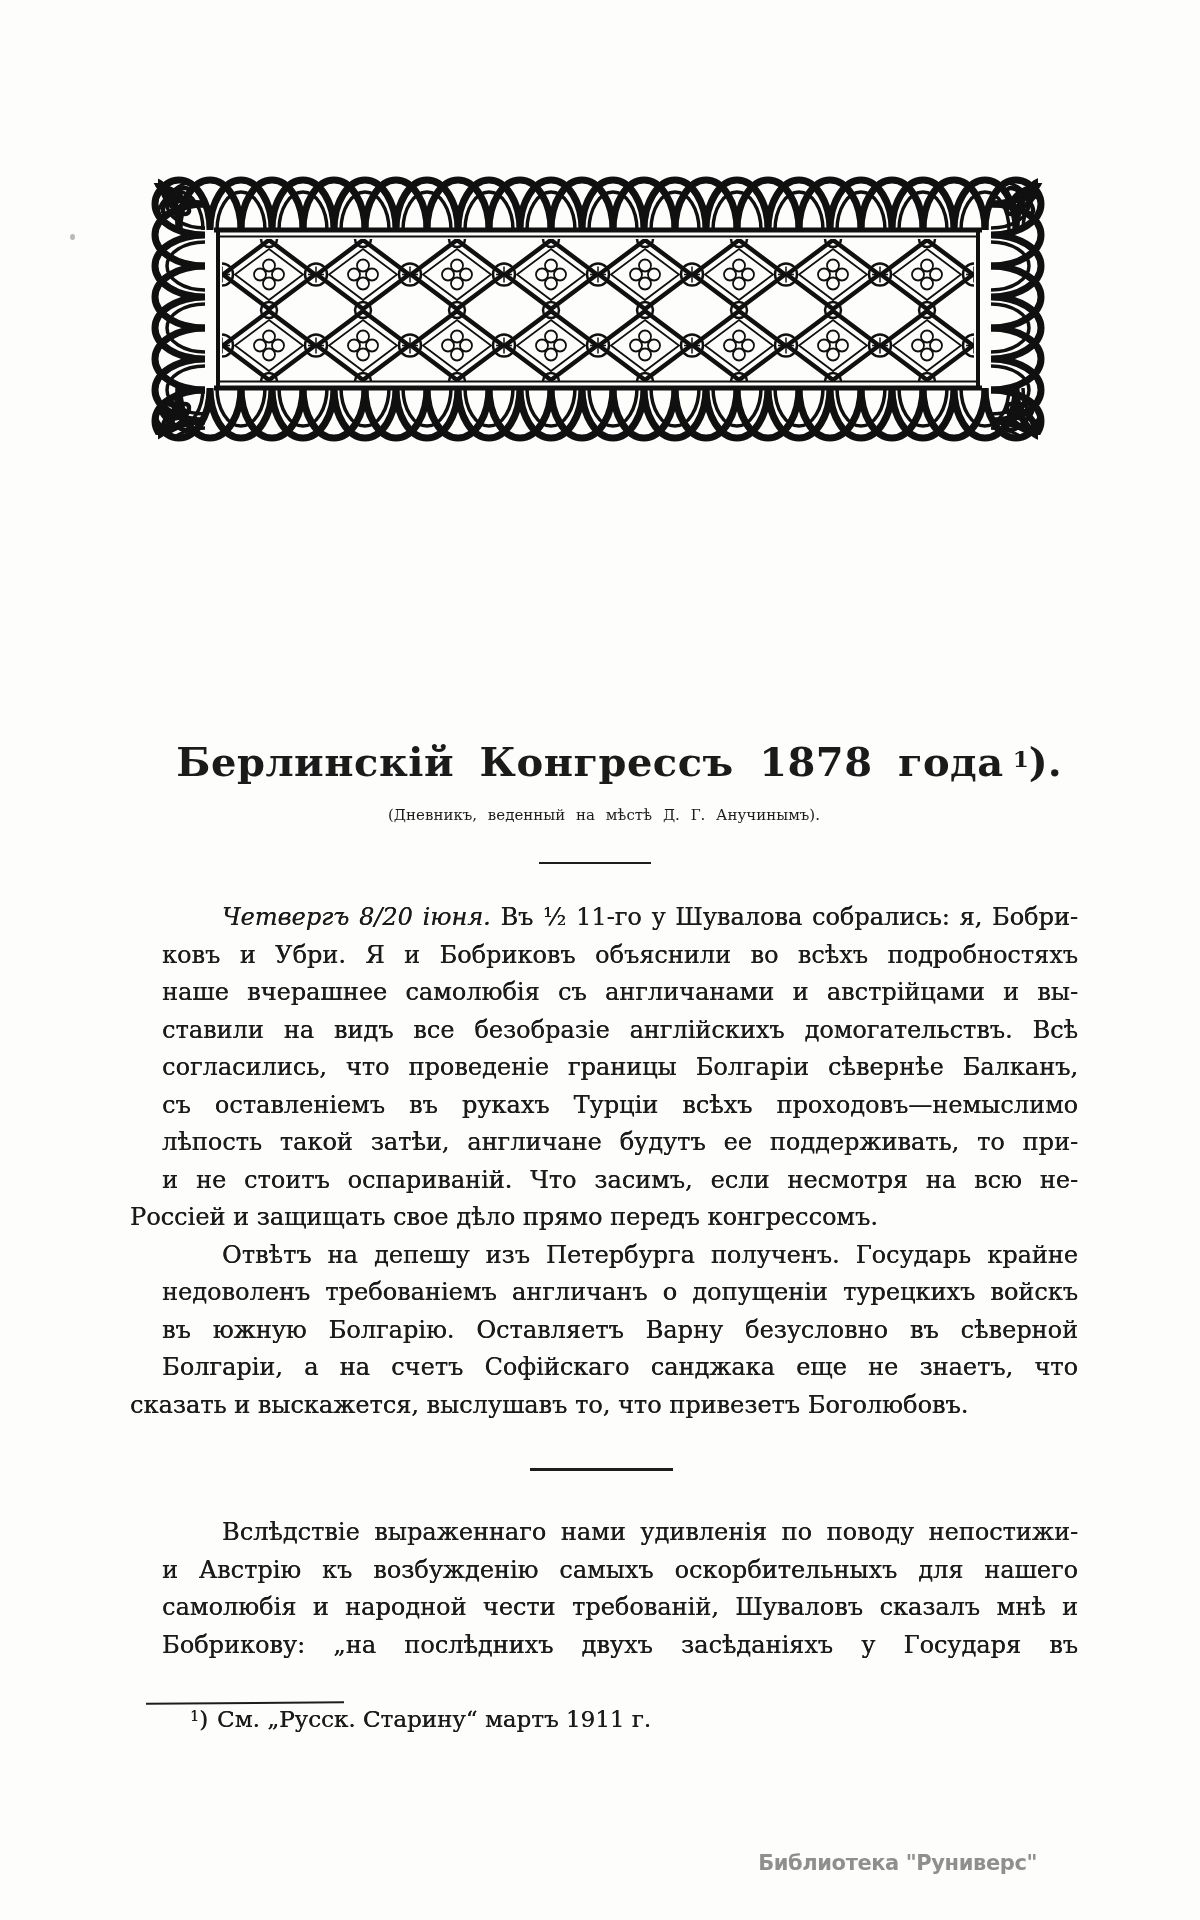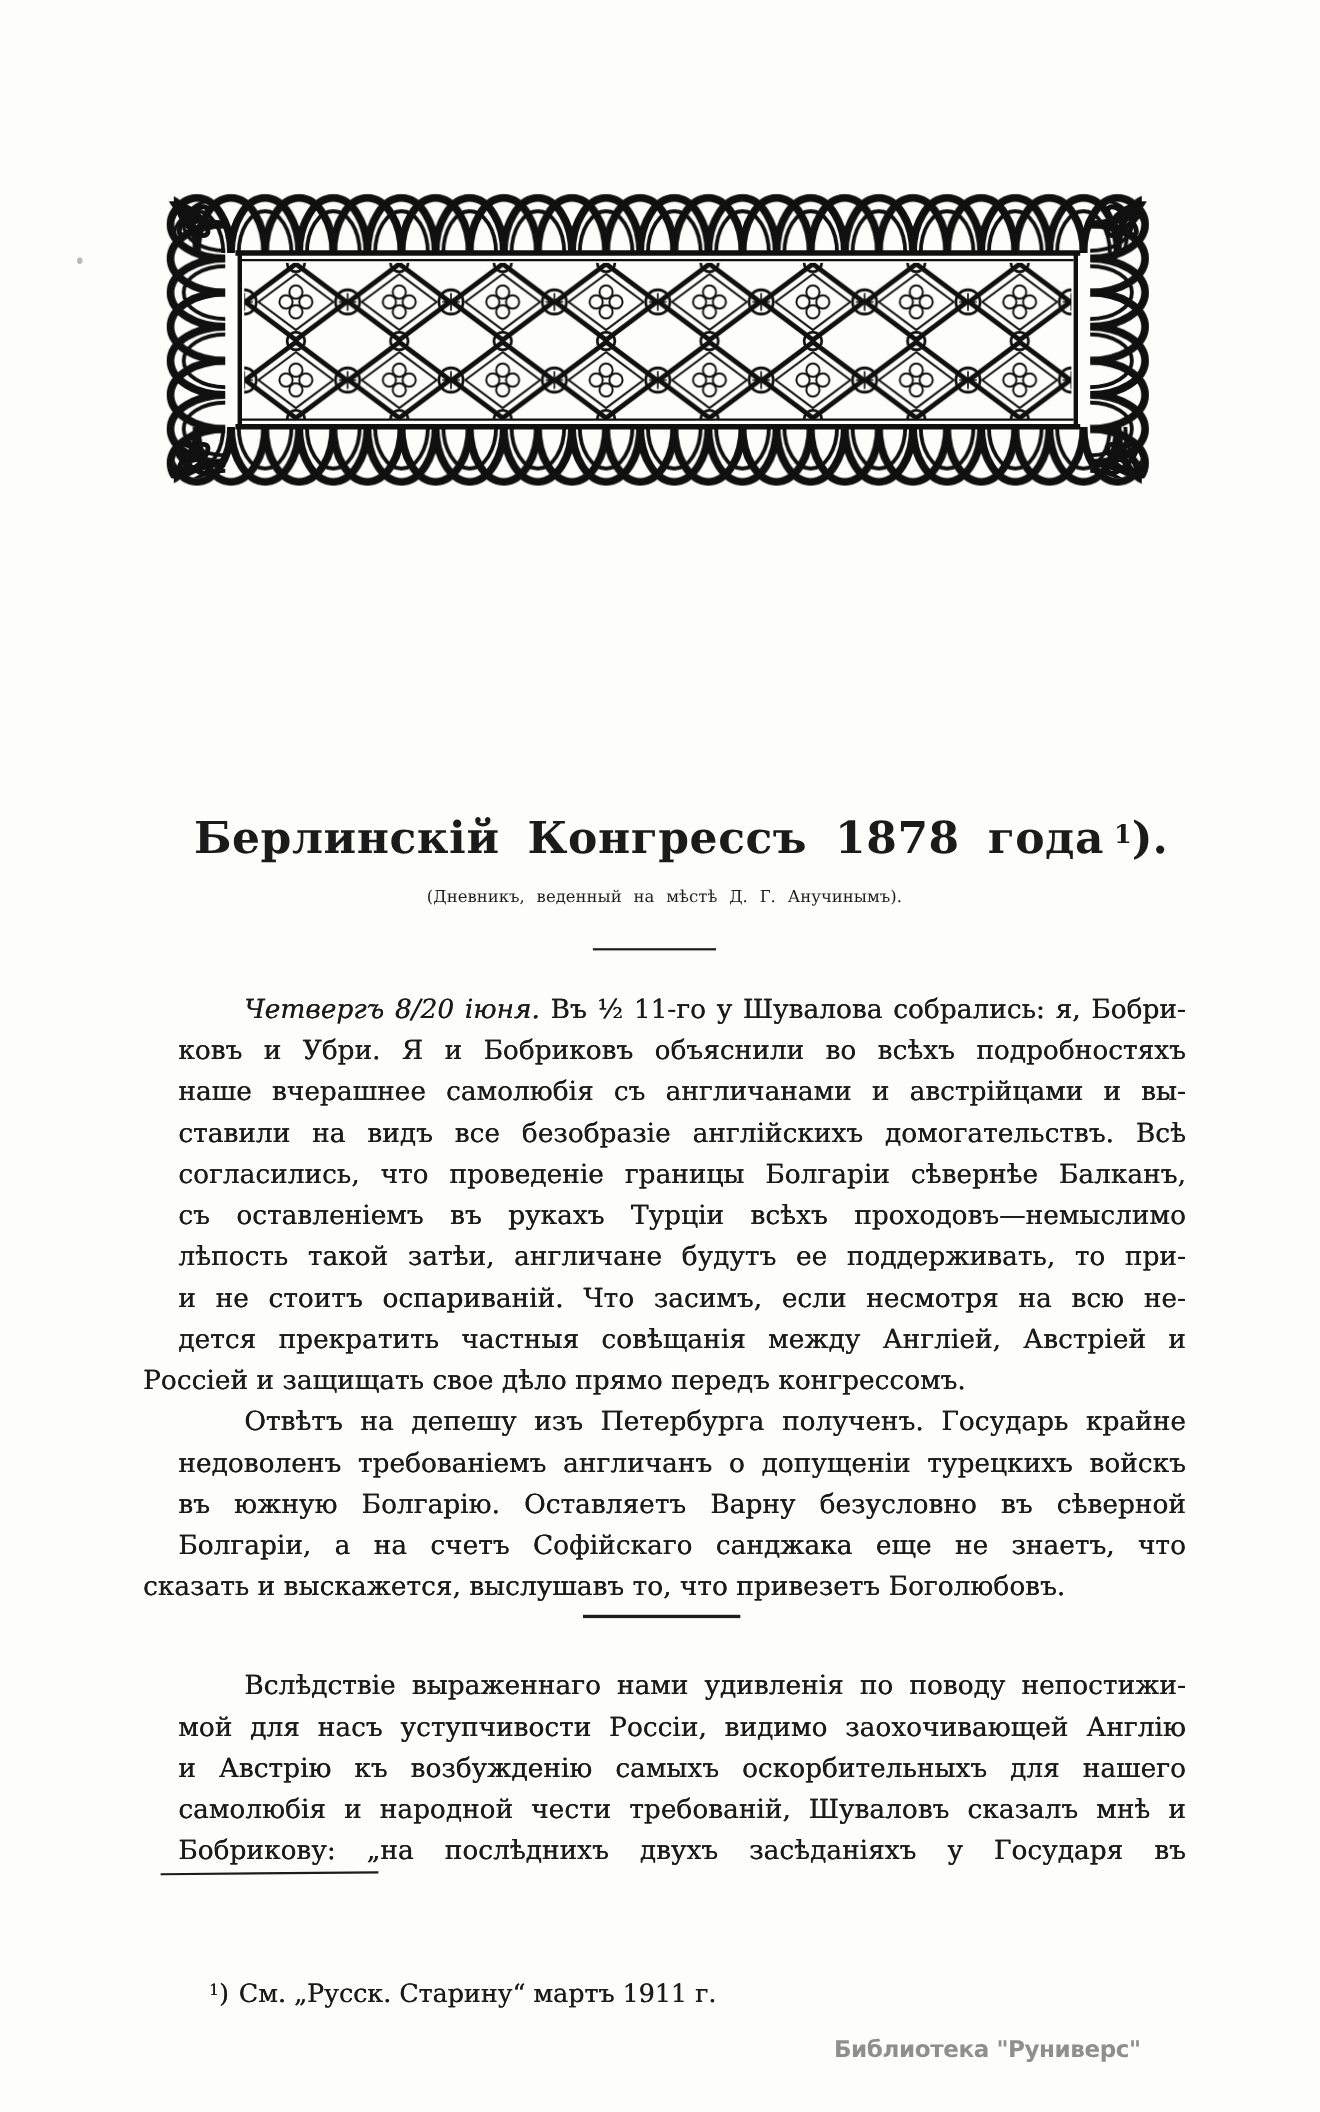--- a/index.html
+++ b/index.html
@@ -44,21 +44,21 @@
   .bline{
     height:37.5px;line-height:37.5px;
     white-space:nowrap;
     text-shadow:.3px 0 0 currentColor;
   }
   .bline.j{white-space:normal;text-align:justify;text-align-last:justify;margin-left:32px;}
   .bline.ind{text-indent:60px;}
   .bline i{font-style:italic;}
 
   .footnote{
-    position:absolute;left:130px;top:1800px;width:948px;
+    position:absolute;left:130px;top:1706px;width:948px;
     font-size:23px;text-indent:60px;
     text-shadow:.3px 0 0 currentColor;
   }
   .footnote sup{font-size:62%;vertical-align:40%;}
   .footnote .paren{margin-right:9px;}
 
   .watermark{
     position:absolute;right:163px;top:1851px;
     font-family:"DejaVu Sans", sans-serif;
     font-weight:bold;font-size:21px;letter-spacing:-.4px;
@@ -163,34 +163,32 @@
 
   <div class="textblock tb-a">
     <div class="bline j ind"><i>Четвергъ 8/20 іюня.</i><span> Въ ½ 11-го у Шувалова собрались: я, Бобри-</span></div>
     <div class="bline j">ковъ и Убри. Я и Бобриковъ объяснили во всѣхъ подробностяхъ</div>
     <div class="bline j">наше вчерашнее самолюбія съ англичанами и австрійцами и вы-</div>
     <div class="bline j">ставили на видъ все безобразіе англійскихъ домогательствъ. Всѣ</div>
     <div class="bline j">согласились, что проведеніе границы Болгаріи сѣвернѣе Балканъ,</div>
     <div class="bline j">съ оставленіемъ въ рукахъ Турціи всѣхъ проходовъ—немыслимо</div>
     <div class="bline j">лѣпость такой затѣи, англичане будутъ ее поддерживать, то при-</div>
     <div class="bline j">и не стоитъ оспариваній. Что засимъ, если несмотря на всю не-</div>
-    <div class="bline j">дется прекратить частныя совѣщанія между Англіей, Австріей и</div>
     <div class="bline">Россіей и защищать свое дѣло прямо передъ конгрессомъ.</div>
     <div class="bline j ind">Отвѣтъ на депешу изъ Петербурга полученъ. Государь крайне</div>
     <div class="bline j">недоволенъ требованіемъ англичанъ о допущеніи турецкихъ войскъ</div>
     <div class="bline j">въ южную Болгарію. Оставляетъ Варну безусловно въ сѣверной</div>
     <div class="bline j">Болгаріи, а на счетъ Софійскаго санджака еще не знаетъ, что</div>
     <div class="bline">сказать и выскажется, выслушавъ то, что привезетъ Боголюбовъ.</div>
   </div>
 
   <div class="rule rule-2"></div>
 
   <div class="textblock tb-b">
     <div class="bline j ind">Вслѣдствіе выраженнаго нами удивленія по поводу непостижи-</div>
-    <div class="bline j">мой для насъ уступчивости Россіи, видимо заохочивающей Англію</div>
     <div class="bline j">и Австрію къ возбужденію самыхъ оскорбительныхъ для нашего</div>
     <div class="bline j">самолюбія и народной чести требованій, Шуваловъ сказалъ мнѣ и</div>
     <div class="bline j">Бобрикову: „на послѣднихъ двухъ засѣданіяхъ у Государя въ</div>
   </div>
 
   <div class="rule fn-rule"></div>
 
   <div class="footnote"><sup>1</sup><span class="paren">)</span><span>См. „Русск. Старину“ мартъ 1911 г.</span></div>
 
   <div class="watermark">Библиотека "Руниверс"</div>

